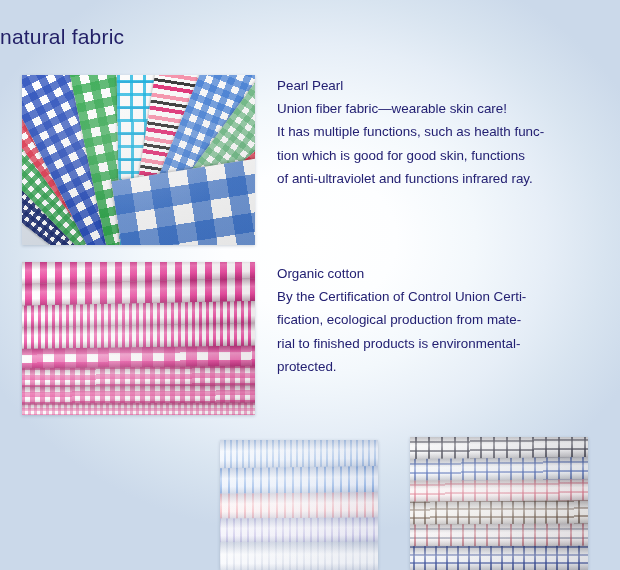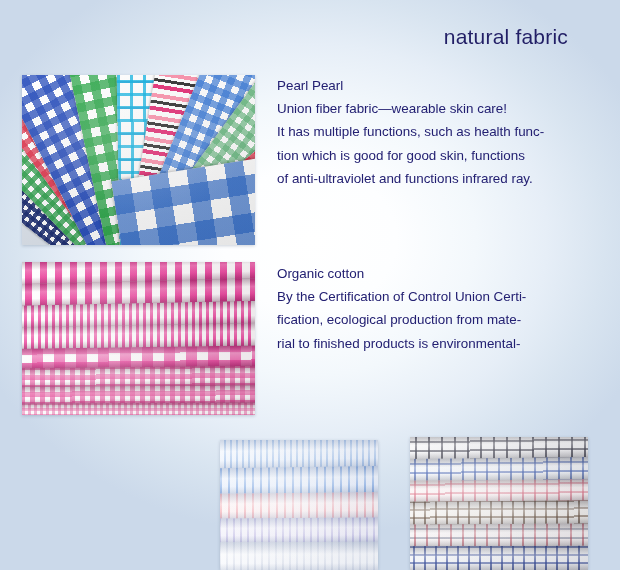--- a/index.html
+++ b/index.html
@@ -27,21 +27,21 @@
         #d8e4f0 82%,
         #cbd9ea 100%);
     overflow: hidden;
   }
   
   #title {
     position: absolute;
     left: 0;
     top: 24px;
     width: 568px;
-    text-align: right;
+    text-align: left;
     font-size: 21px;
     line-height: 26px;
     color: #221f66;
     letter-spacing: 0.2px;
   }
   
   .text-block {
     position: absolute;
     color: #232072;
     font-size: 13.4px;
@@ -424,15 +424,16 @@
     <span class="line">It has multiple functions, such as health func-</span>
     <span class="line">tion which is good for good skin, functions</span>
     <span class="line">of anti-ultraviolet and functions infrared ray.</span>
   </div>
 
   <div class="text-block" id="organic-text">
     <span class="line">Organic cotton</span>
     <span class="line">By the Certification of Control Union Certi-</span>
     <span class="line">fication, ecological production from mate-</span>
     <span class="line">rial to finished products is environmental-</span>
+    <span class="line">protected.</span>
   </div>
 
 </div>
 
 </body></html>

